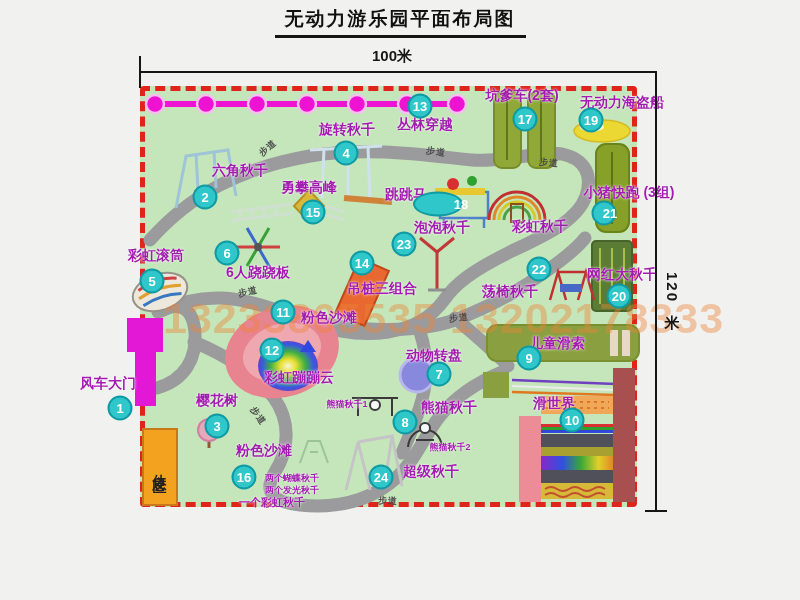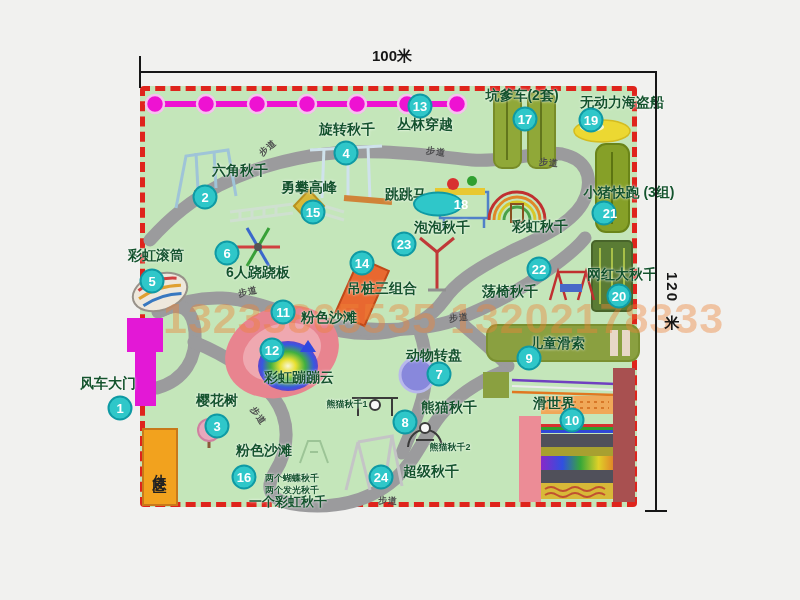--- a/index.html
+++ b/index.html
@@ -26,21 +26,21 @@
   .rest-area{position:absolute;left:142px;top:428px;width:36px;height:78px;box-sizing:border-box;
              background:#f2a21e;border:2px solid #c8791a;display:flex;align-items:center;
              justify-content:center;z-index:4;}
   .rest-label{writing-mode:vertical-rl;font-weight:bold;font-size:14px;letter-spacing:3px;color:#222;}
   
   .wm{position:absolute;z-index:5;font-weight:bold;white-space:nowrap;pointer-events:none;}
   .wm-company{left:245px;top:255px;font-size:42px;color:rgba(232,126,50,0.36);letter-spacing:6px;}
   .wm-phone{left:163px;top:294px;font-size:43px;color:rgba(236,132,56,0.42);letter-spacing:1px;}
   
   #labels-layer{position:absolute;left:0;top:0;width:800px;height:600px;z-index:6;pointer-events:none;}
-  .mlabel{position:absolute;transform:translate(-50%,-50%);font-weight:bold;font-size:14px;color:#14532d;
+  .mlabel{position:absolute;transform:translate(-50%,-50%);font-weight:bold;font-size:14px;color:#a21caf;
           white-space:nowrap;text-shadow:0 0 3px rgba(255,255,255,.85),0 0 1px rgba(255,255,255,.9);}
   .plabel{color:#4a4a4c;text-shadow:none;letter-spacing:1px;}
   .fbadge{position:absolute;transform:translate(-50%,-50%);width:25px;height:25px;border-radius:50%;
           background:#2fc7c9;border:2px solid #0f9aa4;color:#fff;font-weight:bold;font-size:13px;
           display:flex;align-items:center;justify-content:center;box-sizing:border-box;}
   
   .road{position:absolute;left:88px;top:521px;width:624px;height:70px;background:#60606a;
         border-top:5px solid #38383e;border-bottom:5px solid #38383e;box-sizing:border-box;z-index:3;}
   .road-dash{position:absolute;left:6px;right:6px;height:4px;
              background:repeating-linear-gradient(90deg,#e9e9e9 0 22px,transparent 22px 38px);}
@@ -49,20 +49,23 @@
   .road-center{position:absolute;left:0;right:0;top:29px;height:3px;background:#b09a4a;}
   .road-label{position:absolute;left:0;top:0;width:100%;height:100%;display:flex;align-items:center;
               justify-content:center;font-size:30px;font-weight:bold;color:#1c1c1c;letter-spacing:46px;
               text-indent:46px;}
 </style>
 </head>
 <body>
 
 <div class="stage">
 
+  <div class="title-wrap">
+    <span>无动力游乐园平面布局图</span>
+  </div>
 
   <div class="dim dim-line-top"></div>
   <div class="dim dim-tick-left"></div>
   <div class="dim dim-line-right"></div>
   <div class="dim dim-tick-bottom"></div>
   <div class="dim-label dim-label-top">100米</div>
   <div class="dim-label dim-label-right">120米</div>
 
   <div class="park"></div>
 
@@ -326,21 +329,21 @@
       <div class="fbadge" style="left: 539px; top: 269px;">22</div>
       <div class="mlabel" style="left: 442px; top: 228px;">泡泡秋千</div>
       <div class="fbadge" style="left: 404px; top: 244px;">23</div>
       <div class="mlabel" style="left: 431px; top: 472px;">超级秋千</div>
       <div class="fbadge" style="left: 381px; top: 477px;">24</div>
       <div class="mlabel" style="left: 540px; top: 227px; font-size: 14px;">彩虹秋千</div>
       <div class="mlabel" style="left: 347px; top: 404px; font-size: 9px;">熊猫秋千1</div>
       <div class="mlabel" style="left: 450px; top: 447px; font-size: 9px;">熊猫秋千2</div>
       <div class="mlabel" style="left: 292px; top: 478px; font-size: 9px;">两个蝴蝶秋千</div>
       <div class="mlabel" style="left: 292px; top: 490px; font-size: 9px;">两个发光秋千</div>
-      <div class="mlabel" style="left: 288px; top: 502px; font-size: 13px;">一个彩虹秋千</div>
+      <div class="mlabel" style="left: 272px; top: 502px; font-size: 11px;">一个彩虹秋千</div>
       <div class="mlabel plabel" style="left: 268px; top: 148px; font-size: 9px; transform: translate(-50%, -50%) rotate(-40deg);">步道</div>
       <div class="mlabel plabel" style="left: 436px; top: 152px; font-size: 9px; transform: translate(-50%, -50%) rotate(8deg);">步道</div>
       <div class="mlabel plabel" style="left: 549px; top: 163px; font-size: 9px; transform: translate(-50%, -50%) rotate(5deg);">步道</div>
       <div class="mlabel plabel" style="left: 459px; top: 318px; font-size: 9px; transform: translate(-50%, -50%) rotate(-6deg);">步道</div>
       <div class="mlabel plabel" style="left: 248px; top: 292px; font-size: 9px; transform: translate(-50%, -50%) rotate(-12deg);">步道</div>
       <div class="mlabel plabel" style="left: 388px; top: 501px; font-size: 9px; transform: translate(-50%, -50%) rotate(3deg);">步道</div>
       <div class="mlabel plabel" style="left: 258px; top: 416px; font-size: 9px; transform: translate(-50%, -50%) rotate(55deg);">步道</div>
     </div>
 
 

